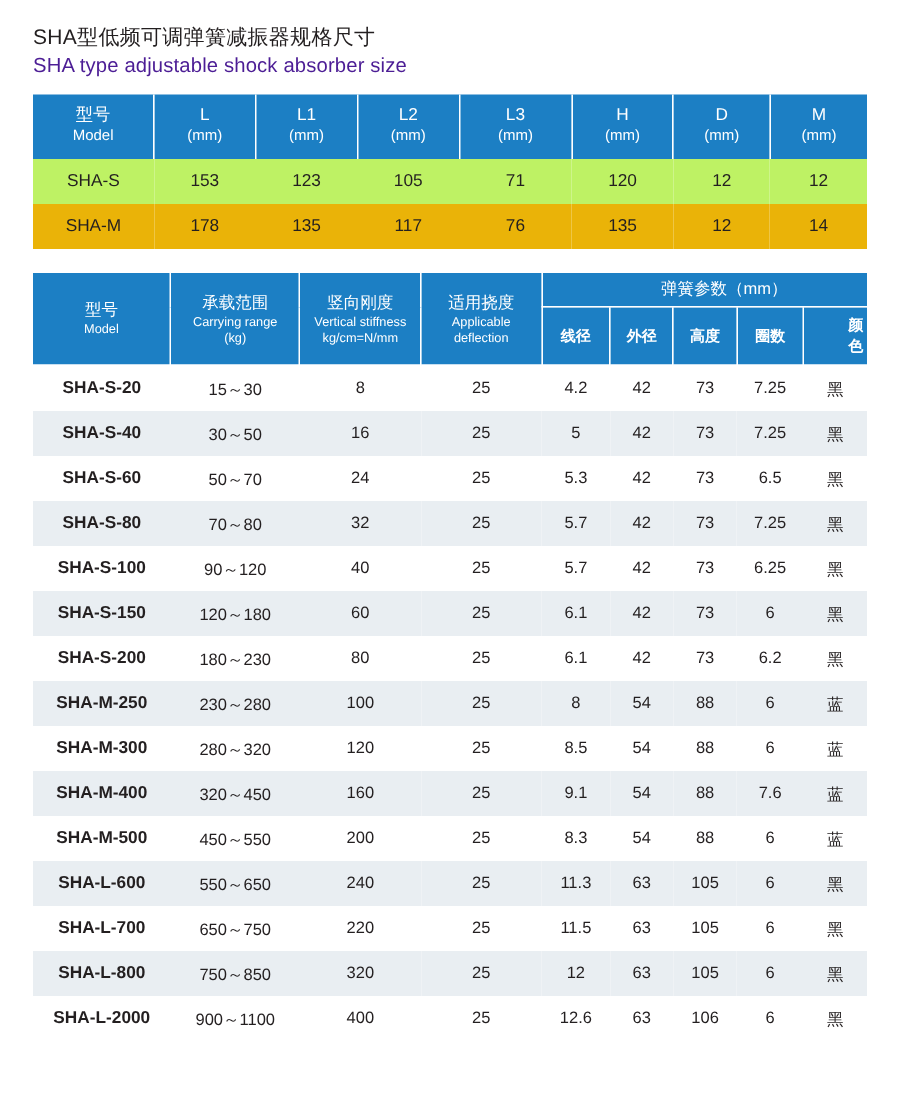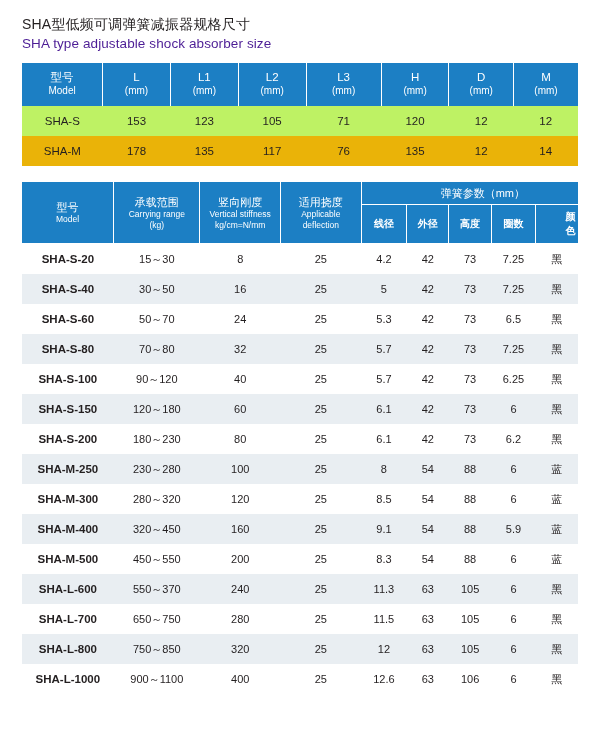--- a/index.html
+++ b/index.html
@@ -322,69 +322,69 @@
         <td>蓝</td>
       </tr>
       <tr class="alt">
         <td class="model">SHA-M-400</td>
         <td>320～450</td>
         <td>160</td>
         <td>25</td>
         <td>9.1</td>
         <td>54</td>
         <td>88</td>
-        <td>5.9</td>
+        <td>7.6</td>
         <td>蓝</td>
       </tr>
       <tr>
         <td class="model">SHA-M-500</td>
         <td>450～550</td>
         <td>200</td>
         <td>25</td>
         <td>8.3</td>
         <td>54</td>
         <td>88</td>
         <td>6</td>
         <td>蓝</td>
       </tr>
       <tr class="alt">
         <td class="model">SHA-L-600</td>
-        <td>550～370</td>
+        <td>550～650</td>
         <td>240</td>
         <td>25</td>
         <td>11.3</td>
         <td>63</td>
         <td>105</td>
         <td>6</td>
         <td>黑</td>
       </tr>
       <tr>
         <td class="model">SHA-L-700</td>
         <td>650～750</td>
-        <td>280</td>
+        <td>220</td>
         <td>25</td>
         <td>11.5</td>
         <td>63</td>
         <td>105</td>
         <td>6</td>
         <td>黑</td>
       </tr>
       <tr class="alt">
         <td class="model">SHA-L-800</td>
         <td>750～850</td>
         <td>320</td>
         <td>25</td>
         <td>12</td>
         <td>63</td>
         <td>105</td>
         <td>6</td>
         <td>黑</td>
       </tr>
       <tr>
-        <td class="model">SHA-L-1000</td>
+        <td class="model">SHA-L-2000</td>
         <td>900～1100</td>
         <td>400</td>
         <td>25</td>
         <td>12.6</td>
         <td>63</td>
         <td>106</td>
         <td>6</td>
         <td>黑</td>
       </tr>
     </tbody>

